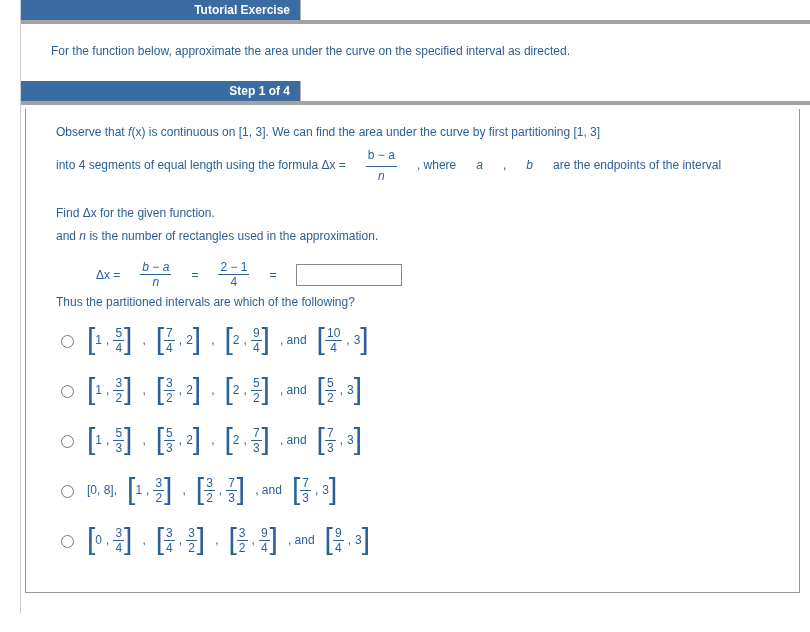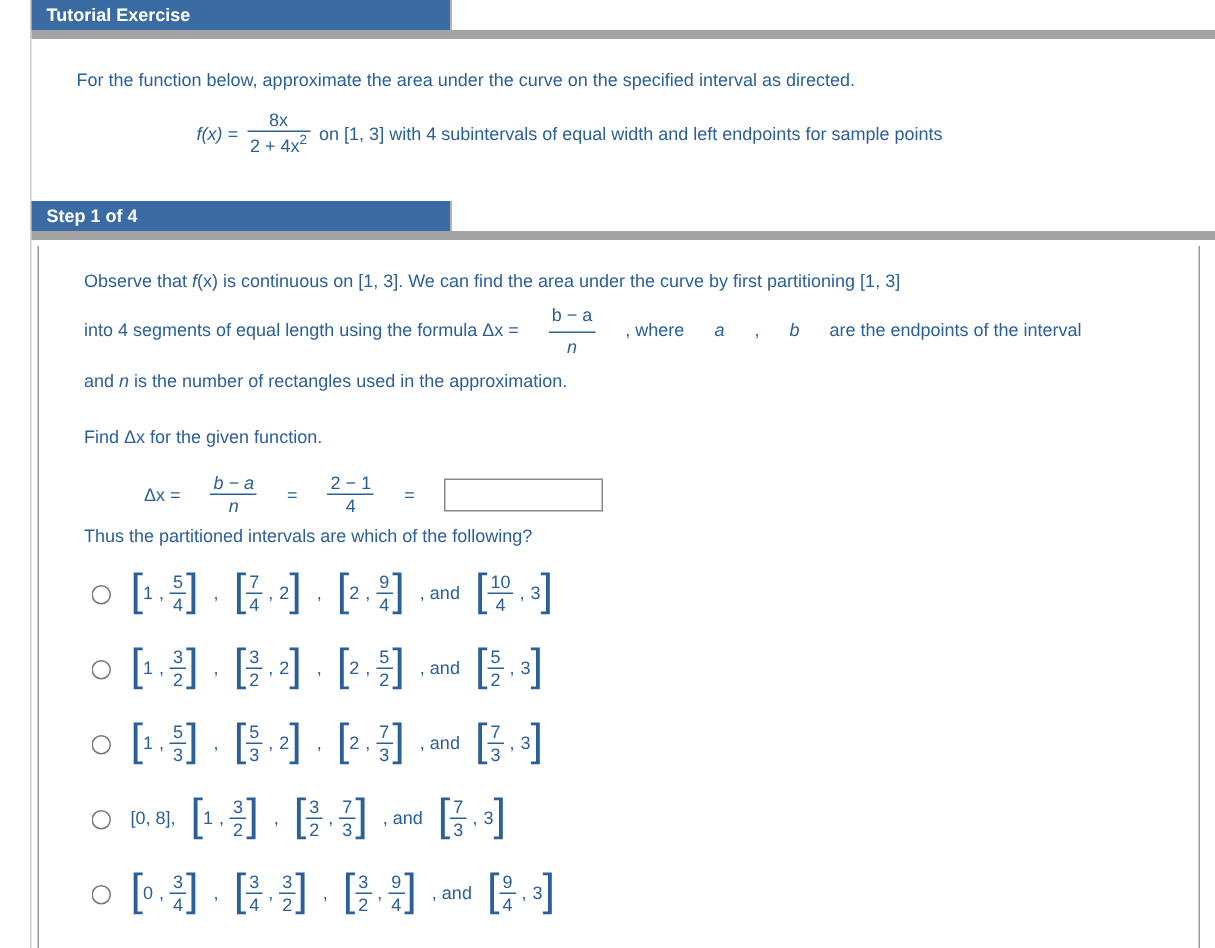--- a/index.html
+++ b/index.html
@@ -12,22 +12,23 @@
   width: 810px;
 }
 .wrap {
   border-left: 1px solid #ccc;
   margin-left: 20px;
   padding-bottom: 20px;
 }
 .section-head {
   display: flex;
   align-items: stretch;
-  border-bottom: 6px solid #a3a3a3;
+  border-bottom: 4px solid #a3a3a3;
   margin-bottom: 4px;
+  text-align: right;
 }
 .section-head .bar {
   background: #3a6ba3;
   color: #fff;
   font-weight: bold;
   padding: 3px 10px;
   font-size: 12px;
   min-width: 280px;
   box-sizing: border-box;
   border-right: 1px solid #b3b3b3;
@@ -113,30 +114,20 @@
 <body>
 
 <div class="wrap">
 
   <div class="section-head">
     <div class="bar">Tutorial Exercise</div>
   </div>
 
   <div class="content">
     <div class="ftxt">For the function below, approximate the area under the curve on the specified interval as directed.</div>
-    <div class="fnline">
-      <span class="ital">f(x) =</span>
-      <span class="frac">
-        <span class="num">8x</span>
-        <span class="den">
-          <span>2 + 4x</span><sup>2</sup>
-        </span>
-      </span>
-      <span>on [1, 3] with 4 subintervals of equal width and left endpoints for sample points</span>
-    </div>
   </div>
 
   <div class="section-head">
     <div class="bar">Step 1 of 4</div>
   </div>
 
   <div class="content boxed">
 
     <div class="ftxt">
       <span>Observe that </span><span class="ital">f</span><span>(x)</span><span> is continuous on [1, 3]. We can find the area under the curve by first partitioning [1, 3]</span>
@@ -148,25 +139,25 @@
         <span class="num">b − a</span>
         <span class="den ital">n</span>
       </span>
       <span>, where </span>
       <span class="ital">a</span>
         <span>, </span>
         <span class="ital">b</span>
       <span> are the endpoints of the interval</span>
     </div>
 
+    <div class="ftxt findline">Find Δx for the given function.</div>
+
     <div class="ftxt" style="margin-top:4px;">
       <span>and </span><span class="ital">n</span><span> is the number of rectangles used in the approximation.</span>
     </div>
-
-    <div class="ftxt findline">Find Δx for the given function.</div>
 
     <div class="eqline">
       <span>Δx =</span>
       <span class="frac">
         <span class="num" style="font-style:italic;">b − a</span>
         <span class="den ital">n</span>
       </span>
       <span>=</span>
       <span class="frac">
         <span class="num">2 − 1</span>

